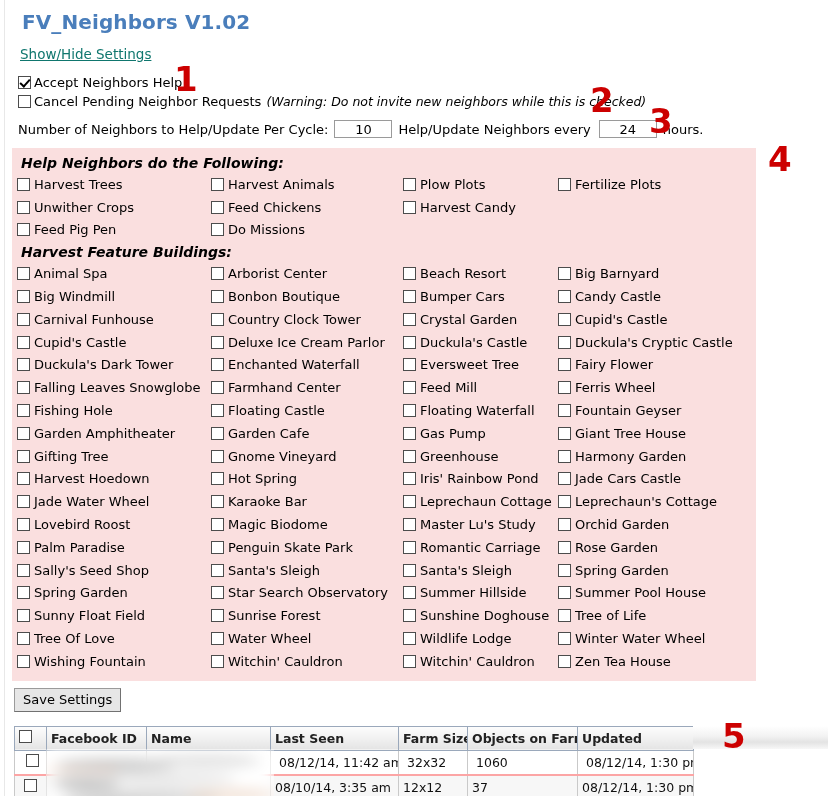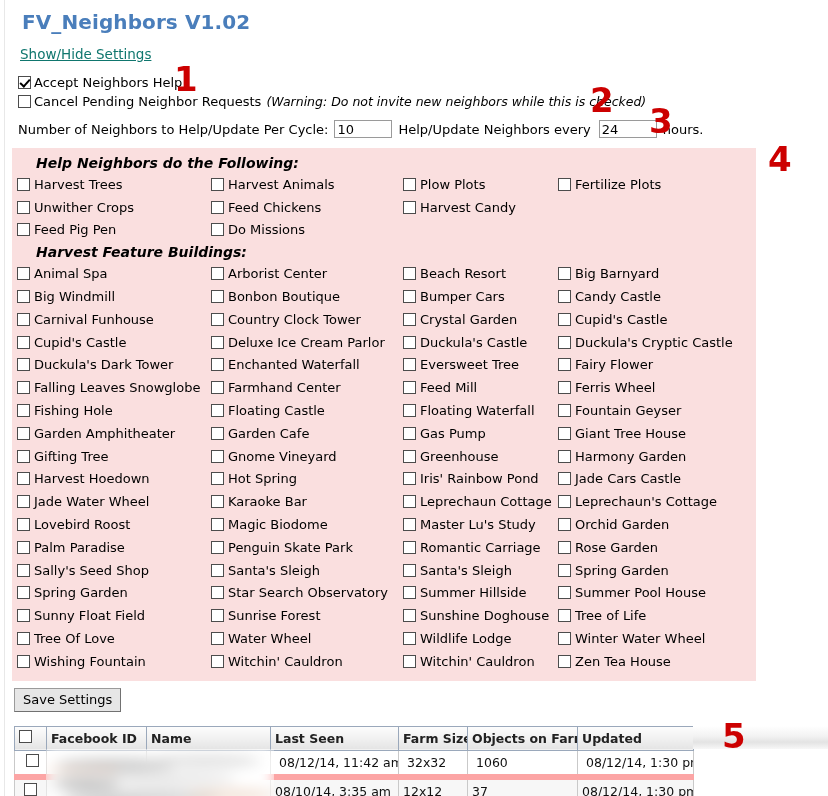--- a/index.html
+++ b/index.html
@@ -113,37 +113,38 @@
     width: 58px;
     height: 18px;
     margin: 0 6px;
     border: 1px solid #9a9a9a;
     background: #fff;
     font-family: "DejaVu Sans", "Liberation Sans", sans-serif;
     font-size: 13px;
     padding: 0 2px;
     box-sizing: border-box;
     color: #000;
+    text-align: center;
   }
   .numinput.second { margin-left: 8px; }
 
   
   .pink-panel {
     margin-top: 7px;
     margin-left: 6px;
     margin-right: 72px;
     background: #fadfdf;
     padding: 4px 0 8px 0;
     position: relative;
   }
   .section-head {
     font-weight: bold;
     font-style: italic;
     font-size: 14px;
-    padding: 3px 0 2px 24px;
+    padding: 3px 0 2px 9px;
   }
   .grid {
     display: grid;
     grid-template-columns: 194px 192px 155px 200px;
     padding-left: 5px;
   }
   .cell {
     display: flex;
     align-items: center;
     height: 22.8px;
@@ -208,21 +209,21 @@
     white-space: nowrap;
     overflow: hidden;
     color: #111;
   }
   table.neighbors td.sel-col {
     border-left: 1px solid #c9c9c9;
     border-right: 1px solid #c9c9c9;
     text-align: center;
   }
   table.neighbors tr.alt td { background: #f7f7f7; }
-  table.neighbors tr.row-hl td { border-bottom: 6px solid #fca5a5; padding-left: 8px; }
+  table.neighbors tr.row-hl td { border-bottom: 2px solid #fca5a5; padding-left: 8px; }
 
   .redacted {
     position: absolute;
     pointer-events: none;
   }
 
   .numbadge {
     position: absolute;
     color: #cc0000;
     font-weight: bold;

